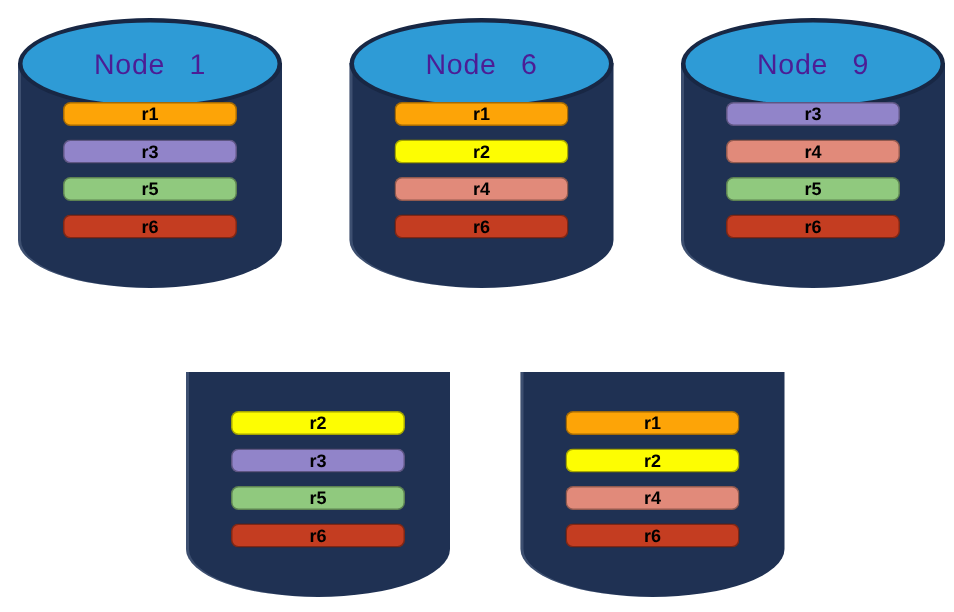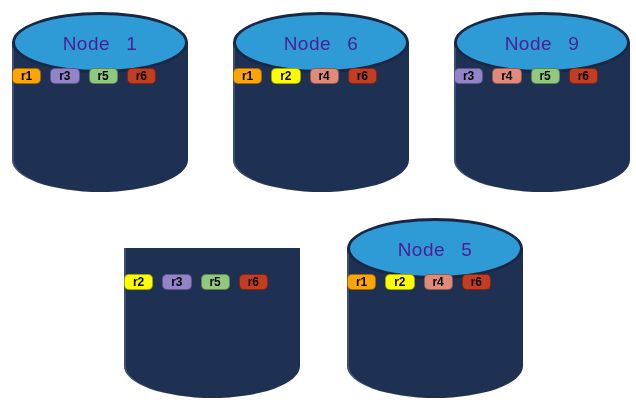--- a/index.html
+++ b/index.html
@@ -48,23 +48,23 @@
     font-size: 19px;
     letter-spacing: 0.5px;
     word-spacing: 0.55em;
     padding-top: 2px;
     white-space: nowrap;
   }
 
   .bars {
     position: absolute;
     left: 0; top: 58px;
-    width: 144px;
+    width: 176px;
     display: flex;
-    flex-direction: row;
+    flex-direction: column;
     align-items: center;
     gap: 9px;
   }
   .bar {
     width: 116px; height: 16px;
     box-sizing: border-box;
     border: 1px solid rgba(0,0,0,0.35);
     border-radius: 5px;
     display: flex;
     align-items: center;
@@ -124,23 +124,20 @@
     <div class="bars">
       <div class="bar" style="background-color: rgb(253, 253, 2);">r2</div>
       <div class="bar" style="background-color: rgb(145, 132, 201);">r3</div>
       <div class="bar" style="background-color: rgb(144, 201, 126);">r5</div>
       <div class="bar" style="background-color: rgb(196, 61, 33);">r6</div>
     </div>
   </div>
 
   <div class="node pos-5">
     <div class="cyl-body"></div>
-    <div class="cyl-top">
-      <span class="node-title">Node 5</span>
-    </div>
     <div class="bars">
       <div class="bar" style="background-color: rgb(253, 164, 7);">r1</div>
       <div class="bar" style="background-color: rgb(253, 253, 2);">r2</div>
       <div class="bar" style="background-color: rgb(225, 138, 122);">r4</div>
       <div class="bar" style="background-color: rgb(196, 61, 33);">r6</div>
     </div>
   </div>
 
 </div>
 

